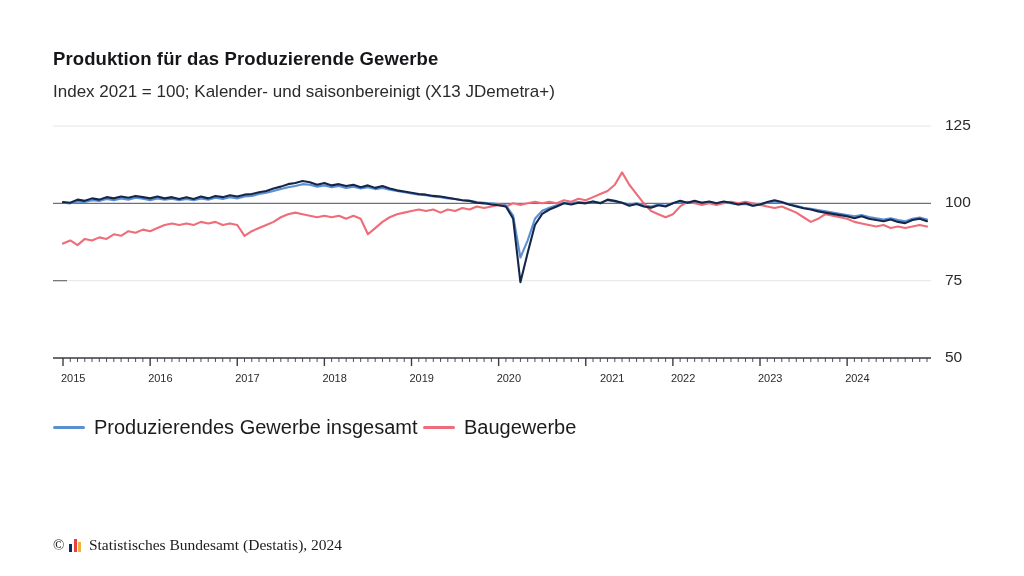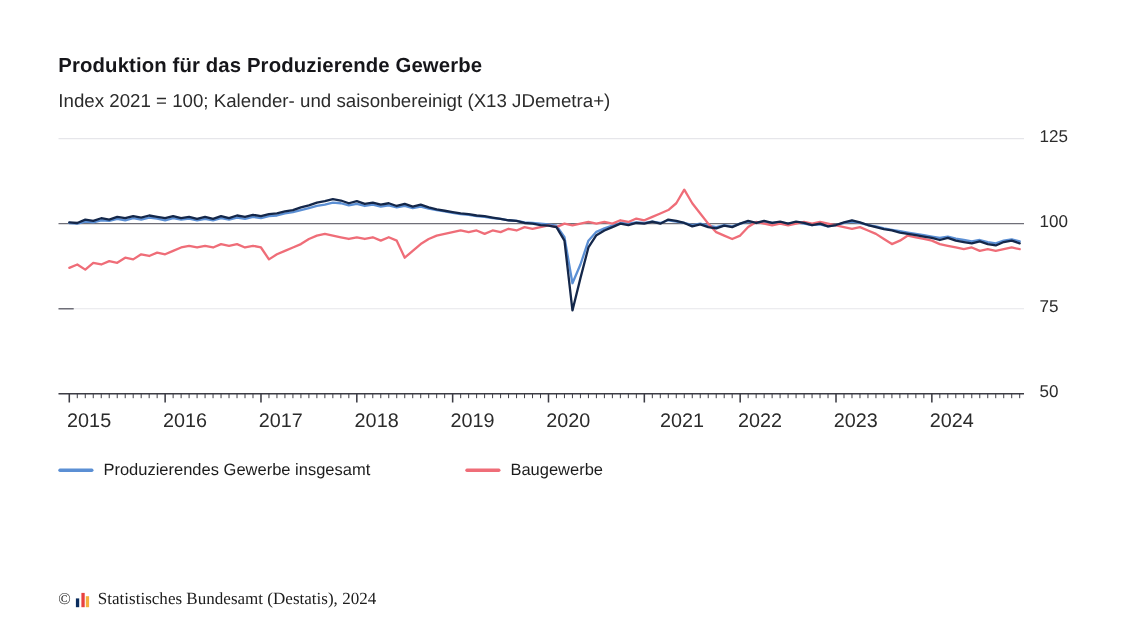--- a/index.html
+++ b/index.html
@@ -63,21 +63,21 @@
   }
   .xlabels {
     position: absolute;
     left: 53px;
     top: 372px;
     width: 890px;
     height: 26px;
   }
   .xlabel {
     position: absolute;
-    font-size: 18px;
+    font-size: 11px;
     color: #2b2b2b;
     top: 0;
   }
   .legend {
     position: absolute;
     left: 53px;
     top: 414px;
     width: 900px;
   }
   .legend-row {
@@ -91,21 +91,21 @@
     height: 27px;
   }
   .legend-swatch {
     width: 32px;
     height: 3px;
     border-radius: 2px;
     margin-right: 9px;
     flex: none;
   }
   .legend-label {
-    font-size: 15px;
+    font-size: 20px;
     color: #1c1c1c;
     white-space: nowrap;
     text-align: center;
   }
   .legend-label.muted {
     color: #c9c9cf;
   }
   .footer {
     position: absolute;
     left: 53px;

